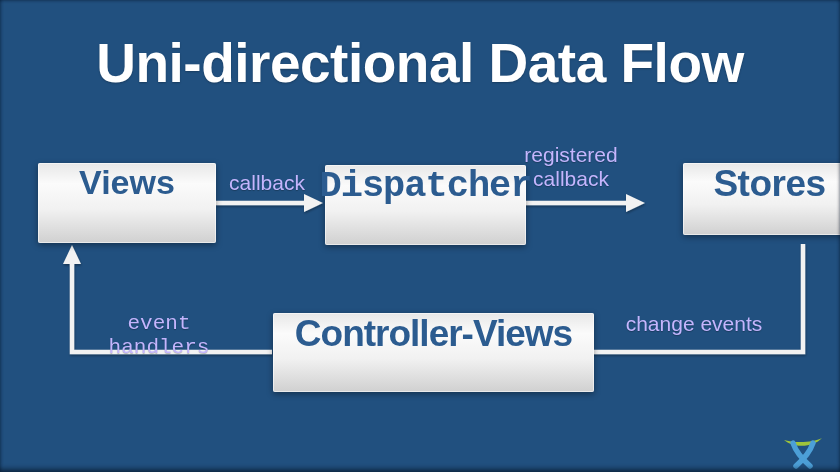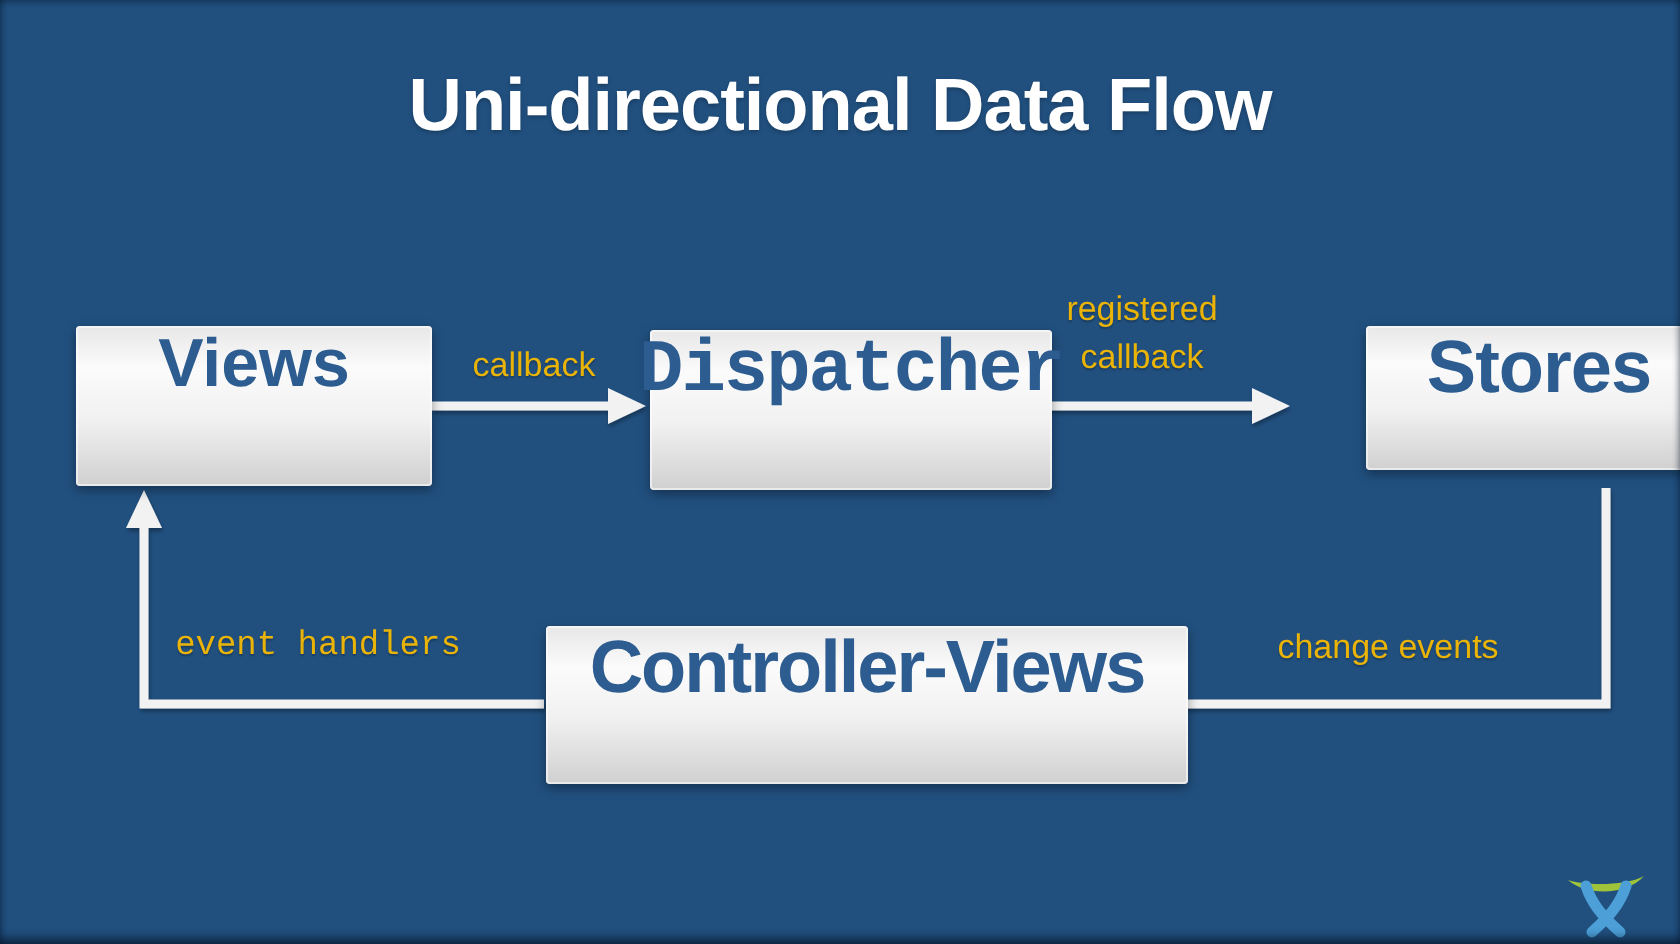--- a/index.html
+++ b/index.html
@@ -14,39 +14,39 @@
     content:"";position:absolute;inset:0;pointer-events:none;
     box-shadow:
       inset 0 -5px 5px -2px rgba(4,18,35,.65),
       inset 0 3px 3px -2px rgba(4,18,35,.40),
       inset 3px 0 3px -2px rgba(4,18,35,.30),
       inset -3px 0 3px -2px rgba(4,18,35,.30);
   }
   .title{
     position:absolute;left:0;top:33px;width:100%;
     text-align:center;
-    color:#ffffff;font-weight:bold;font-size:37px;line-height:1.1;
+    color:#ffffff;font-weight:bold;font-size:55px;line-height:1.1;
     letter-spacing:-0.5px;
     text-shadow:0 1px 2px rgba(0,0,0,.25);
   }
   .node{
     position:absolute;
     display:flex;align-items:flex-start;justify-content:center;
     background:linear-gradient(180deg,#e7e7e7 0%,#fbfbfb 26%,#f1f1f1 58%,#d0d0d0 100%);
     color:#2C5C90;font-weight:bold;
     border-radius:2px;
     box-shadow:0 2px 6px rgba(0,0,0,.38), inset 0 0 0 1px rgba(255,255,255,.55);
   }
   .node-views          {left:38px; top:163px;width:178px;height:80px;font-size:34px;}
   .node-dispatcher     {left:325px;top:165px;width:201px;height:80px;font-size:37px;letter-spacing:-1px;font-family:Liberation Mono, monospace;}
   .node-stores         {left:658px;top:163px;width:173px;height:72px;font-size:37px;letter-spacing:-0.5px;margin-left:25px;}
   .node-controller     {left:273px;top:313px;width:321px;height:79px;font-size:37px;letter-spacing:-1px;}
   .edge-label{
     position:absolute;
-    color:#eab308;font-size:17px;line-height:24px;
+    color:#c4b5fd;font-size:21px;line-height:24px;
     text-align:center;
     text-shadow:0 1px 1px rgba(0,0,0,.25);
   }
   .lbl-actions   {left:207px;top:171px;width:120px;}
   .lbl-registered{left:511px;top:143px;width:120px;}
   .lbl-events    {left:79px; top:312px;width:160px;font-family:Liberation Mono, monospace;}
   .lbl-change    {left:614px;top:312px;width:160px;}
   svg.arrows{position:absolute;left:0;top:0;pointer-events:none;}
   .logo{position:absolute;left:783px;top:433px;width:40px;height:36px;}
 </style>

